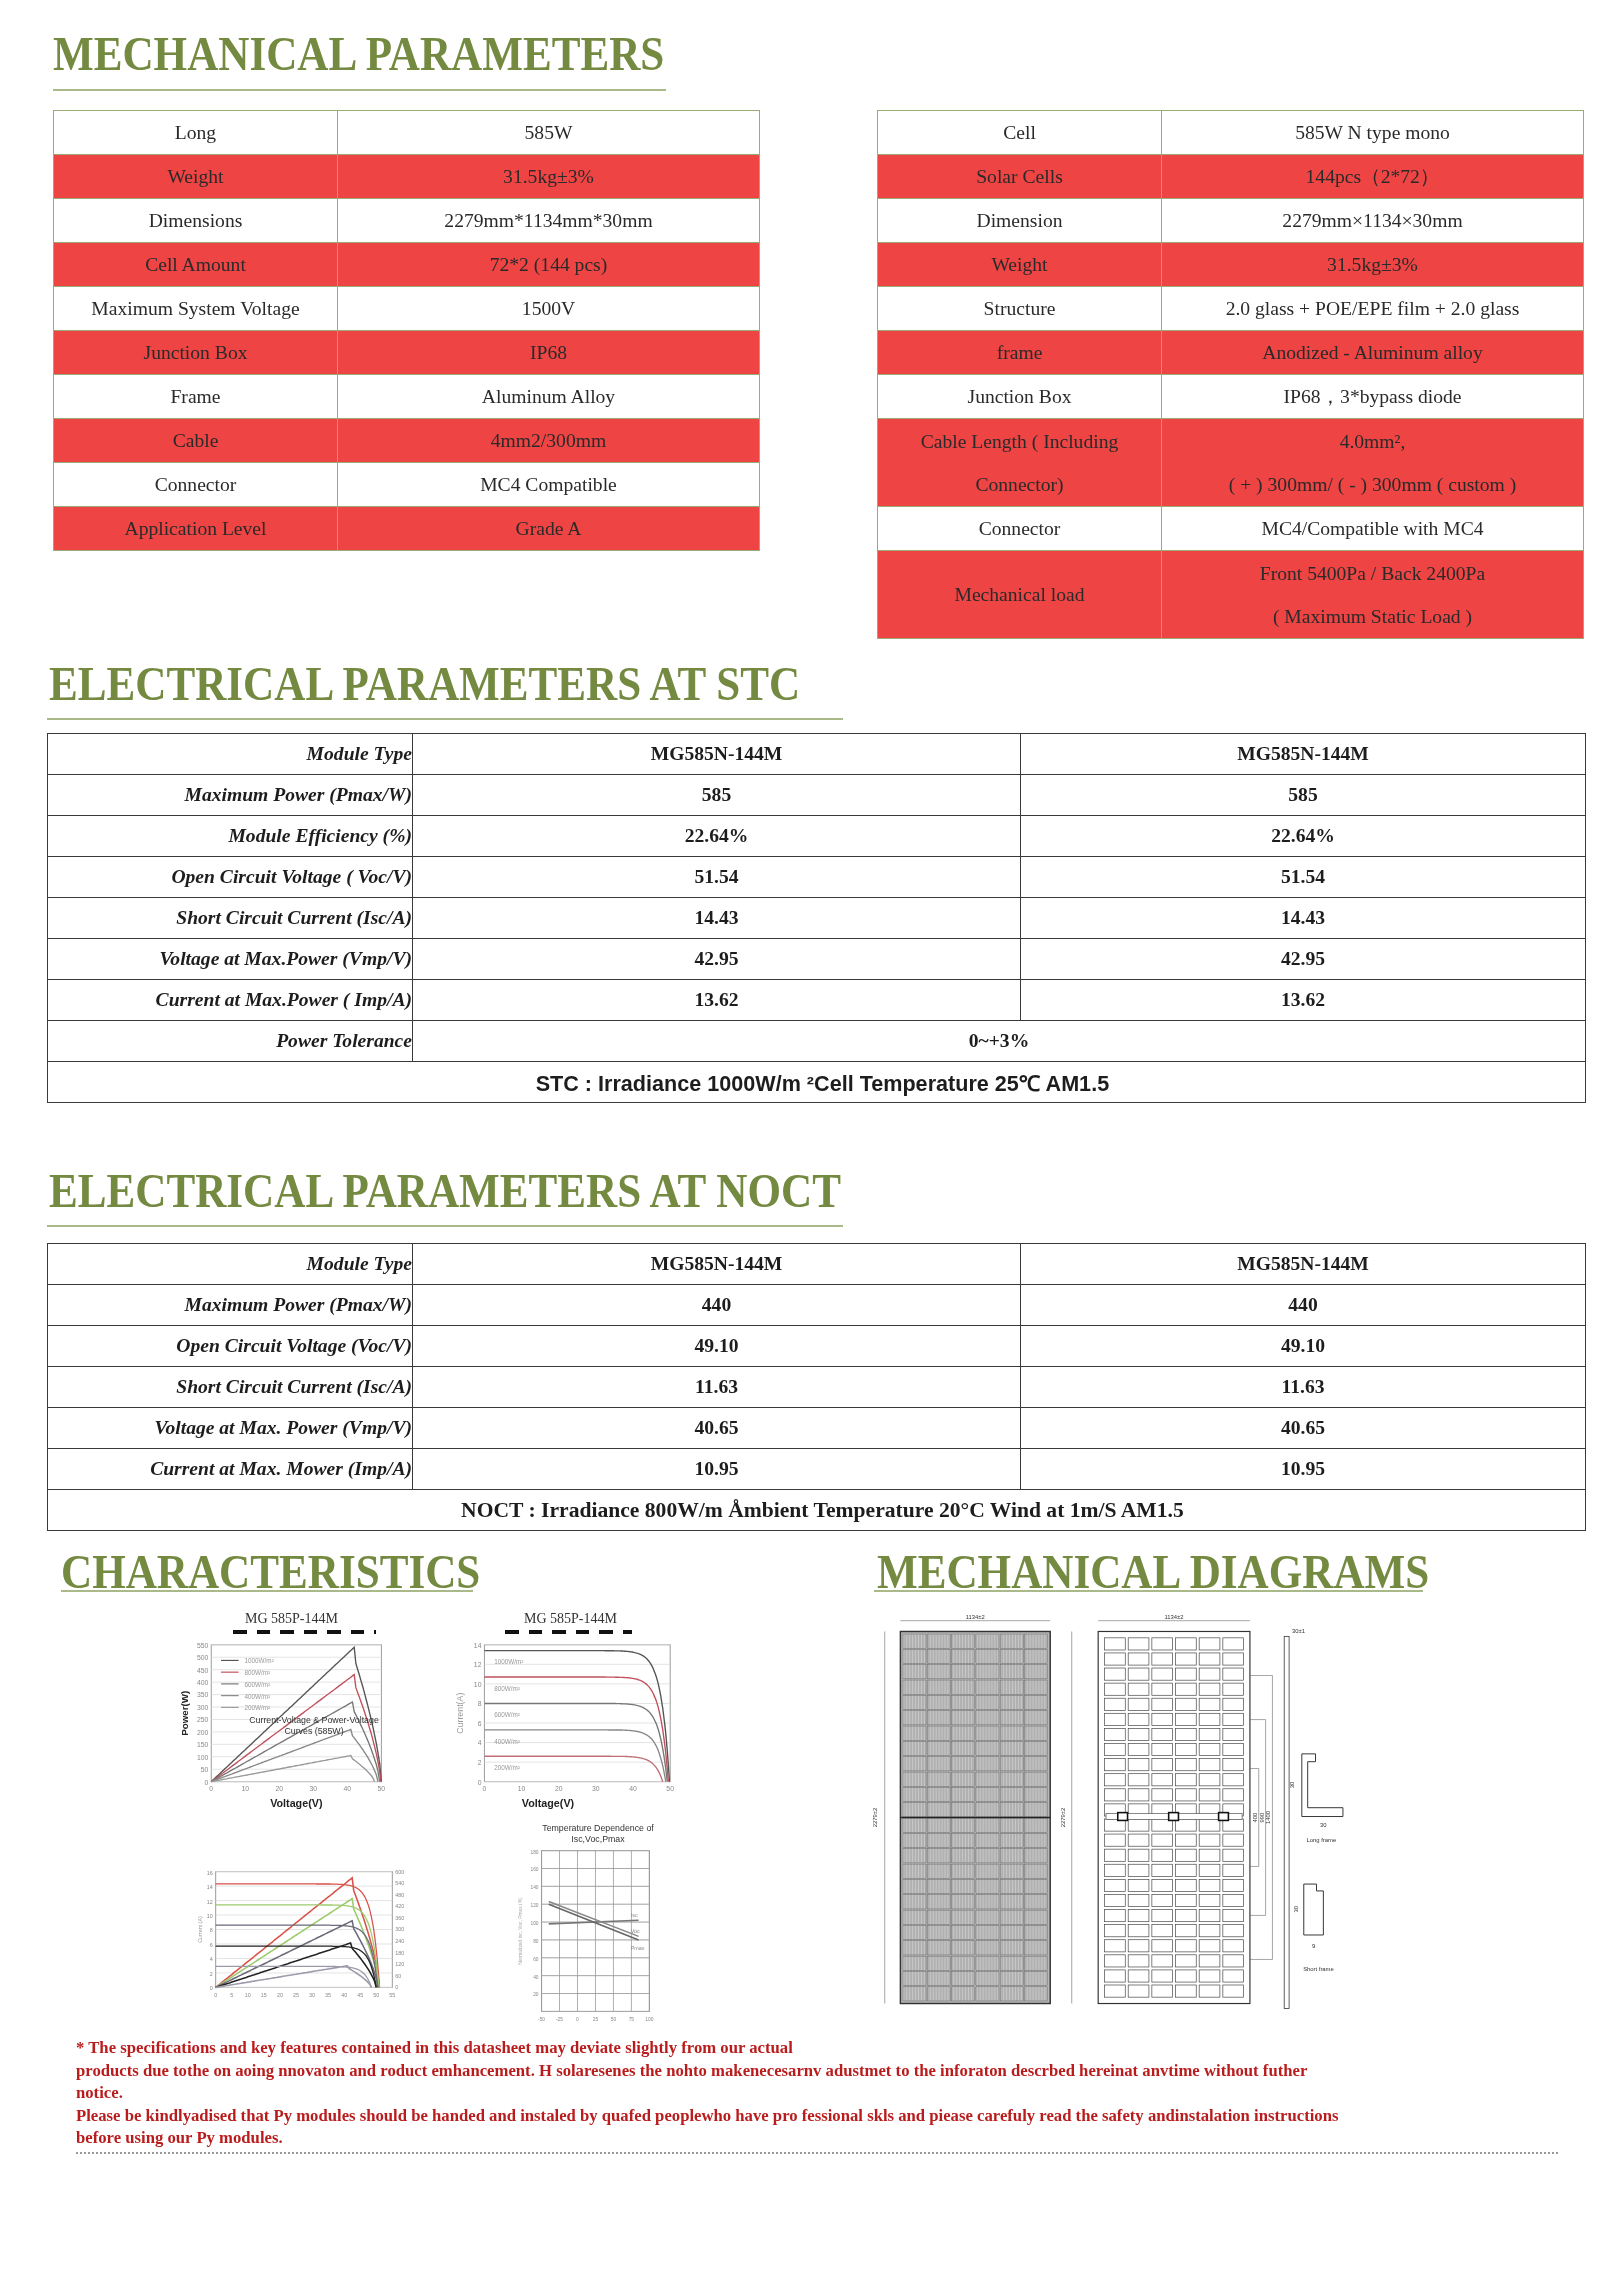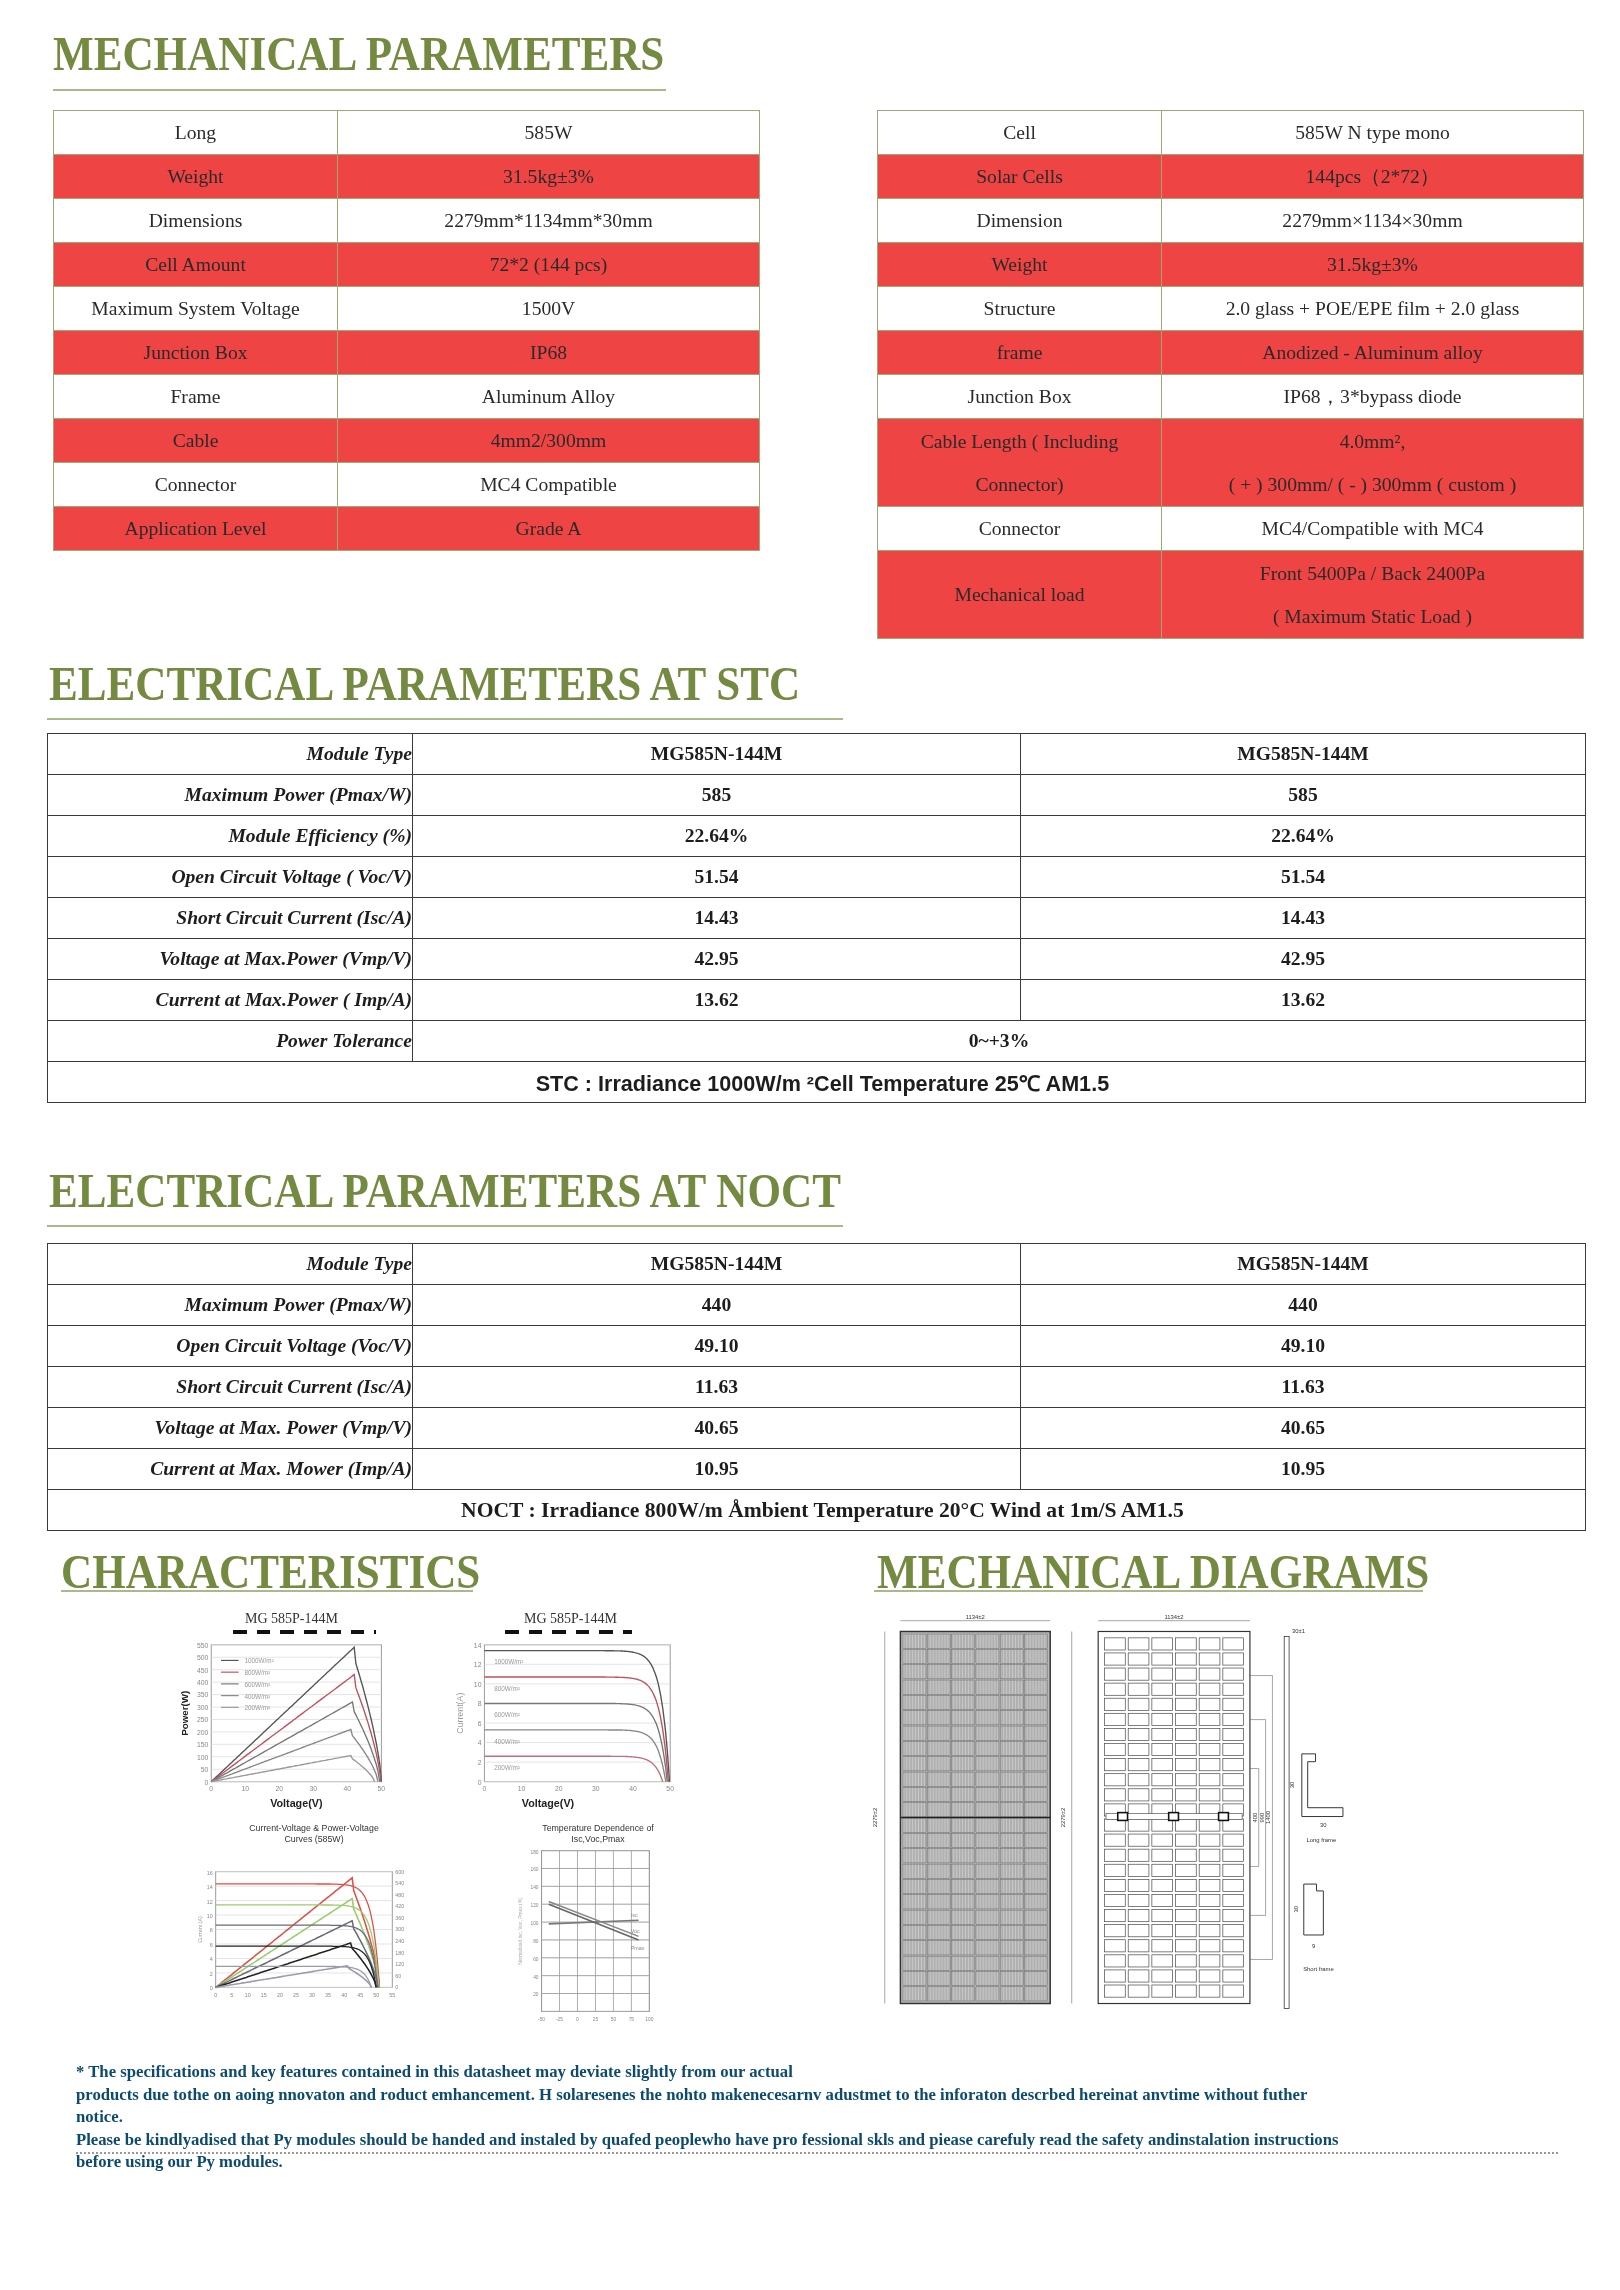--- a/index.html
+++ b/index.html
@@ -13,21 +13,21 @@
   .mech td.tall { height: 88px; line-height: 43px; }
   .elec td { border: 1.5px solid #3a3a3a; font-family: "Liberation Serif", serif; font-weight: bold; font-size: 19.6px; color: #1d1d1d; height: 41px; }
   .elec td.lbl { text-align: right; padding-left: 11.8px; font-style: italic; }
   .elec td.val { text-align: center; }
   .elec td.note { text-align: center; padding-left: 11.8px; font-family: "Liberation Sans", sans-serif; font-size: 21.6px; }
   .elec td.note.serif { font-family: "Liberation Serif", serif; font-size: 21.6px; }
   .chart-title { position: absolute; font-family: Liberation Serif, serif; font-size: 14px; color: #333; white-space: nowrap; }
   .dashes { position: absolute; height: 3.9px; background: repeating-linear-gradient(90deg, #111 0 13.7px, transparent 13.7px 23.5px); }
   .small-cap { position: absolute; font-family: "Liberation Sans", sans-serif; font-size: 8.8px; color: #333; text-align: center; line-height: 1.2; }
   svg text { font-family: "Liberation Sans", sans-serif; }
-  .footer { position: absolute; left: 76px; top: 2037px; width: 1490px; font-family: "Liberation Serif", serif; font-weight: bold; font-size: 16.7px; line-height: 22.5px; color: #0c4a6e; margin-top: 24px; }
+  .footer { position: absolute; left: 76px; top: 2037px; width: 1490px; font-family: "Liberation Serif", serif; font-weight: bold; font-size: 16.7px; line-height: 22.5px; color: #b91c1c; }
   .footer-dots { position: absolute; left: 76px; top: 2152px; width: 1482px; border-top: 2px dotted #999; }
 </style>
 </head>
 <body>
 
 <div class="sec-title" style="left:53px; top:29px;">MECHANICAL PARAMETERS</div>
 <div class="sec-rule" style="left:53px; top:89px; width:613px;"></div>
 
 <table class="mech" style="left:53px; top:110px; width:707px;">
   <colgroup>
@@ -330,21 +330,21 @@
     <path d="M34.0,70.0 L35.0,70.0 L35.9,70.0 L36.9,70.0 L37.8,70.0 L38.8,70.0 L39.7,70.0 L40.6,70.0 L41.6,70.0 L42.5,70.0 L43.5,70.0 L44.5,70.0 L45.4,70.0 L46.4,70.0 L47.3,70.0 L48.3,70.0 L49.2,70.0 L50.2,70.0 L51.1,70.0 L52.0,70.0 L53.0,70.0 L54.0,70.0 L54.9,70.0 L55.9,70.0 L56.8,70.0 L57.8,70.0 L58.7,70.0 L59.7,70.0 L60.6,70.0 L61.5,70.0 L62.5,70.0 L63.5,70.0 L64.4,70.0 L65.3,70.0 L66.3,70.0 L67.3,70.0 L68.2,70.0 L69.2,70.0 L70.1,70.0 L71.1,70.0 L72.0,70.0 L72.9,70.0 L73.9,70.0 L74.8,70.0 L75.8,70.0 L76.8,70.0 L77.7,70.0 L78.7,70.0 L79.6,70.0 L80.5,70.0 L81.5,70.0 L82.5,70.0 L83.4,70.0 L84.3,70.0 L85.3,70.0 L86.3,70.0 L87.2,70.0 L88.2,70.0 L89.1,70.0 L90.0,70.0 L91.0,70.0 L91.9,70.0 L92.9,70.0 L93.8,70.0 L94.8,70.0 L95.8,70.0 L96.7,70.0 L97.7,70.0 L98.6,70.0 L99.5,70.0 L100.5,70.0 L101.5,70.0 L102.4,70.0 L103.3,70.0 L104.3,70.0 L105.3,70.0 L106.2,70.0 L107.2,70.0 L108.1,70.0 L109.0,70.0 L110.0,70.0 L111.0,70.0 L111.9,70.0 L112.8,70.0 L113.8,70.0 L114.8,70.0 L115.7,70.0 L116.7,70.0 L117.6,70.0 L118.5,70.0 L119.5,70.0 L120.5,70.0 L121.4,70.0 L122.4,70.0 L123.3,70.0 L124.3,70.0 L125.2,70.0 L126.1,70.0 L127.1,70.0 L128.1,70.0 L129.0,70.0 L129.9,70.0 L130.9,70.0 L131.9,70.0 L132.8,70.0 L133.8,70.0 L134.7,70.0 L135.7,70.0 L136.6,70.0 L137.6,70.0 L138.5,70.0 L139.4,70.0 L140.4,70.0 L141.3,70.0 L142.3,70.0 L143.3,70.0 L144.2,70.0 L145.1,70.0 L146.1,70.0 L147.1,70.0 L148.0,70.0 L148.9,70.0 L149.9,70.0 L150.8,70.0 L151.8,70.0 L152.8,70.0 L153.7,70.0 L154.7,70.0 L155.6,70.0 L156.6,70.0 L157.5,70.0 L158.4,70.0 L159.4,70.1 L160.4,70.1 L161.3,70.1 L162.3,70.1 L163.2,70.1 L164.2,70.1 L165.1,70.1 L166.0,70.1 L167.0,70.1 L167.9,70.1 L168.9,70.2 L169.8,70.2 L170.8,70.2 L171.8,70.2 L172.7,70.2 L173.7,70.3 L174.6,70.3 L175.6,70.4 L176.5,70.4 L177.4,70.4 L178.4,70.5 L179.3,70.6 L180.3,70.6 L181.3,70.7 L182.2,70.8 L183.2,70.9 L184.1,71.0 L185.1,71.1 L186.0,71.2 L187.0,71.4 L187.9,71.5 L188.8,71.7 L189.8,71.9 L190.8,72.2 L191.7,72.4 L192.7,72.7 L193.6,73.0 L194.5,73.4 L195.5,73.8 L196.4,74.3 L197.4,74.8 L198.3,75.4 L199.3,76.0 L200.3,76.7 L201.2,77.5 L202.2,78.4 L203.1,79.4 L204.1,80.6 L205.0,81.9 L206.0,83.3 L206.9,84.9 L207.8,86.7 L208.8,88.7 L209.8,90.9 L210.7,93.4 L211.7,96.3 L212.6,99.4 L213.5,103.0 L214.5,106.9 L215.4,111.4 L216.4,116.4 L217.3,121.9 L218.3,128.2 L219.3,135.2 L220.2,143.0 L221.0,150.0" fill="none" stroke="#777777" stroke-width="1.4"></path>
     <text x="44" y="84" font-size="6.5" fill="#999">600W/m²</text>
     <path d="M34.0,97.0 L35.0,97.0 L35.9,97.0 L36.9,97.0 L37.8,97.0 L38.8,97.0 L39.7,97.0 L40.6,97.0 L41.6,97.0 L42.5,97.0 L43.5,97.0 L44.5,97.0 L45.4,97.0 L46.4,97.0 L47.3,97.0 L48.3,97.0 L49.2,97.0 L50.2,97.0 L51.1,97.0 L52.0,97.0 L53.0,97.0 L54.0,97.0 L54.9,97.0 L55.9,97.0 L56.8,97.0 L57.8,97.0 L58.7,97.0 L59.7,97.0 L60.6,97.0 L61.5,97.0 L62.5,97.0 L63.5,97.0 L64.4,97.0 L65.3,97.0 L66.3,97.0 L67.3,97.0 L68.2,97.0 L69.2,97.0 L70.1,97.0 L71.1,97.0 L72.0,97.0 L72.9,97.0 L73.9,97.0 L74.8,97.0 L75.8,97.0 L76.8,97.0 L77.7,97.0 L78.7,97.0 L79.6,97.0 L80.5,97.0 L81.5,97.0 L82.5,97.0 L83.4,97.0 L84.3,97.0 L85.3,97.0 L86.3,97.0 L87.2,97.0 L88.2,97.0 L89.1,97.0 L90.0,97.0 L91.0,97.0 L91.9,97.0 L92.9,97.0 L93.8,97.0 L94.8,97.0 L95.8,97.0 L96.7,97.0 L97.7,97.0 L98.6,97.0 L99.5,97.0 L100.5,97.0 L101.5,97.0 L102.4,97.0 L103.3,97.0 L104.3,97.0 L105.3,97.0 L106.2,97.0 L107.2,97.0 L108.1,97.0 L109.0,97.0 L110.0,97.0 L111.0,97.0 L111.9,97.0 L112.8,97.0 L113.8,97.0 L114.8,97.0 L115.7,97.0 L116.7,97.0 L117.6,97.0 L118.5,97.0 L119.5,97.0 L120.5,97.0 L121.4,97.0 L122.4,97.0 L123.3,97.0 L124.3,97.0 L125.2,97.0 L126.1,97.0 L127.1,97.0 L128.1,97.0 L129.0,97.0 L129.9,97.0 L130.9,97.0 L131.9,97.0 L132.8,97.0 L133.8,97.0 L134.7,97.0 L135.7,97.0 L136.6,97.0 L137.6,97.0 L138.5,97.0 L139.4,97.0 L140.4,97.0 L141.3,97.0 L142.3,97.0 L143.3,97.0 L144.2,97.0 L145.1,97.0 L146.1,97.0 L147.1,97.0 L148.0,97.0 L148.9,97.0 L149.9,97.0 L150.8,97.0 L151.8,97.0 L152.8,97.0 L153.7,97.0 L154.7,97.0 L155.6,97.0 L156.6,97.0 L157.5,97.0 L158.4,97.0 L159.4,97.0 L160.4,97.0 L161.3,97.1 L162.3,97.1 L163.2,97.1 L164.2,97.1 L165.1,97.1 L166.0,97.1 L167.0,97.1 L167.9,97.1 L168.9,97.1 L169.8,97.1 L170.8,97.2 L171.8,97.2 L172.7,97.2 L173.7,97.2 L174.6,97.2 L175.6,97.3 L176.5,97.3 L177.4,97.3 L178.4,97.4 L179.3,97.4 L180.3,97.5 L181.3,97.5 L182.2,97.6 L183.2,97.7 L184.1,97.8 L185.1,97.9 L186.0,98.0 L187.0,98.1 L187.9,98.2 L188.8,98.4 L189.8,98.5 L190.8,98.7 L191.7,98.9 L192.7,99.2 L193.6,99.4 L194.5,99.7 L195.5,100.0 L196.4,100.4 L197.4,100.8 L198.3,101.3 L199.3,101.8 L200.3,102.3 L201.2,103.0 L202.2,103.7 L203.1,104.5 L204.1,105.4 L205.0,106.4 L206.0,107.6 L206.9,108.8 L207.8,110.2 L208.8,111.8 L209.8,113.6 L210.7,115.6 L211.7,117.9 L212.6,120.4 L213.5,123.2 L214.5,126.4 L215.4,129.9 L216.4,133.8 L217.3,138.3 L218.3,143.2 L219.3,148.8 L219.4,150.0" fill="none" stroke="#888888" stroke-width="1.4"></path>
     <text x="44" y="111" font-size="6.5" fill="#999">400W/m²</text>
     <path d="M34.0,124.0 L35.0,124.0 L35.9,124.0 L36.9,124.0 L37.8,124.0 L38.8,124.0 L39.7,124.0 L40.6,124.0 L41.6,124.0 L42.5,124.0 L43.5,124.0 L44.5,124.0 L45.4,124.0 L46.4,124.0 L47.3,124.0 L48.3,124.0 L49.2,124.0 L50.2,124.0 L51.1,124.0 L52.0,124.0 L53.0,124.0 L54.0,124.0 L54.9,124.0 L55.9,124.0 L56.8,124.0 L57.8,124.0 L58.7,124.0 L59.7,124.0 L60.6,124.0 L61.5,124.0 L62.5,124.0 L63.5,124.0 L64.4,124.0 L65.3,124.0 L66.3,124.0 L67.3,124.0 L68.2,124.0 L69.2,124.0 L70.1,124.0 L71.1,124.0 L72.0,124.0 L72.9,124.0 L73.9,124.0 L74.8,124.0 L75.8,124.0 L76.8,124.0 L77.7,124.0 L78.7,124.0 L79.6,124.0 L80.5,124.0 L81.5,124.0 L82.5,124.0 L83.4,124.0 L84.3,124.0 L85.3,124.0 L86.3,124.0 L87.2,124.0 L88.2,124.0 L89.1,124.0 L90.0,124.0 L91.0,124.0 L91.9,124.0 L92.9,124.0 L93.8,124.0 L94.8,124.0 L95.8,124.0 L96.7,124.0 L97.7,124.0 L98.6,124.0 L99.5,124.0 L100.5,124.0 L101.5,124.0 L102.4,124.0 L103.3,124.0 L104.3,124.0 L105.3,124.0 L106.2,124.0 L107.2,124.0 L108.1,124.0 L109.0,124.0 L110.0,124.0 L111.0,124.0 L111.9,124.0 L112.8,124.0 L113.8,124.0 L114.8,124.0 L115.7,124.0 L116.7,124.0 L117.6,124.0 L118.5,124.0 L119.5,124.0 L120.5,124.0 L121.4,124.0 L122.4,124.0 L123.3,124.0 L124.3,124.0 L125.2,124.0 L126.1,124.0 L127.1,124.0 L128.1,124.0 L129.0,124.0 L129.9,124.0 L130.9,124.0 L131.9,124.0 L132.8,124.0 L133.8,124.0 L134.7,124.0 L135.7,124.0 L136.6,124.0 L137.6,124.0 L138.5,124.0 L139.4,124.0 L140.4,124.0 L141.3,124.0 L142.3,124.0 L143.3,124.0 L144.2,124.0 L145.1,124.0 L146.1,124.0 L147.1,124.0 L148.0,124.0 L148.9,124.0 L149.9,124.0 L150.8,124.0 L151.8,124.0 L152.8,124.0 L153.7,124.0 L154.7,124.0 L155.6,124.0 L156.6,124.0 L157.5,124.0 L158.4,124.0 L159.4,124.0 L160.4,124.0 L161.3,124.0 L162.3,124.0 L163.2,124.0 L164.2,124.1 L165.1,124.1 L166.0,124.1 L167.0,124.1 L167.9,124.1 L168.9,124.1 L169.8,124.1 L170.8,124.1 L171.8,124.1 L172.7,124.1 L173.7,124.2 L174.6,124.2 L175.6,124.2 L176.5,124.2 L177.4,124.2 L178.4,124.3 L179.3,124.3 L180.3,124.3 L181.3,124.4 L182.2,124.4 L183.2,124.5 L184.1,124.5 L185.1,124.6 L186.0,124.7 L187.0,124.8 L187.9,124.9 L188.8,125.0 L189.8,125.1 L190.8,125.2 L191.7,125.4 L192.7,125.5 L193.6,125.7 L194.5,125.9 L195.5,126.1 L196.4,126.4 L197.4,126.7 L198.3,127.0 L199.3,127.4 L200.3,127.8 L201.2,128.2 L202.2,128.7 L203.1,129.3 L204.1,129.9 L205.0,130.6 L206.0,131.4 L206.9,132.3 L207.8,133.3 L208.8,134.5 L209.8,135.7 L210.7,137.1 L211.7,138.7 L212.6,140.5 L213.5,142.5 L214.5,144.7 L215.4,147.2 L216.4,150.0 L216.4,150.0" fill="none" stroke="#c07078" stroke-width="1.4"></path>
     <text x="44" y="138" font-size="6.5" fill="#999">200W/m²</text>
     <text x="12" y="80" font-size="9" fill="#999" transform="rotate(-90 12 80)" text-anchor="middle">Current(A)</text>
     <text x="99" y="176" font-size="11" font-weight="bold" fill="#222" text-anchor="middle" font-family="Liberation Serif, serif">Voltage(V)</text>
   </svg>
 
-<div class="small-cap" style="left:216px; top:1823px; width:196px;">
+<div class="small-cap" style="left:216px; top:1715px; width:196px;">
   <div>Current-Voltage &amp; Power-Voltage</div>
   <div>Curves (585W)</div>
 </div>
 <svg class="abs" id="chart3" style="left:196px; top:1852px;" width="216" height="157" viewBox="0 0 220 160">
     <rect x="20" y="20" width="180" height="118" fill="#fff" stroke="#999" stroke-width="1"></rect>
     <line x1="20" x2="200" y1="138" y2="138" stroke="#ddd" stroke-width="0.8"></line>
     <text x="17" y="141" font-size="5.5" text-anchor="end" fill="#888">0</text>
     <line x1="20" x2="200" y1="123.25" y2="123.25" stroke="#ddd" stroke-width="0.8"></line>
     <text x="17" y="126.25" font-size="5.5" text-anchor="end" fill="#888">2</text>
     <line x1="20" x2="200" y1="108.5" y2="108.5" stroke="#ddd" stroke-width="0.8"></line>

